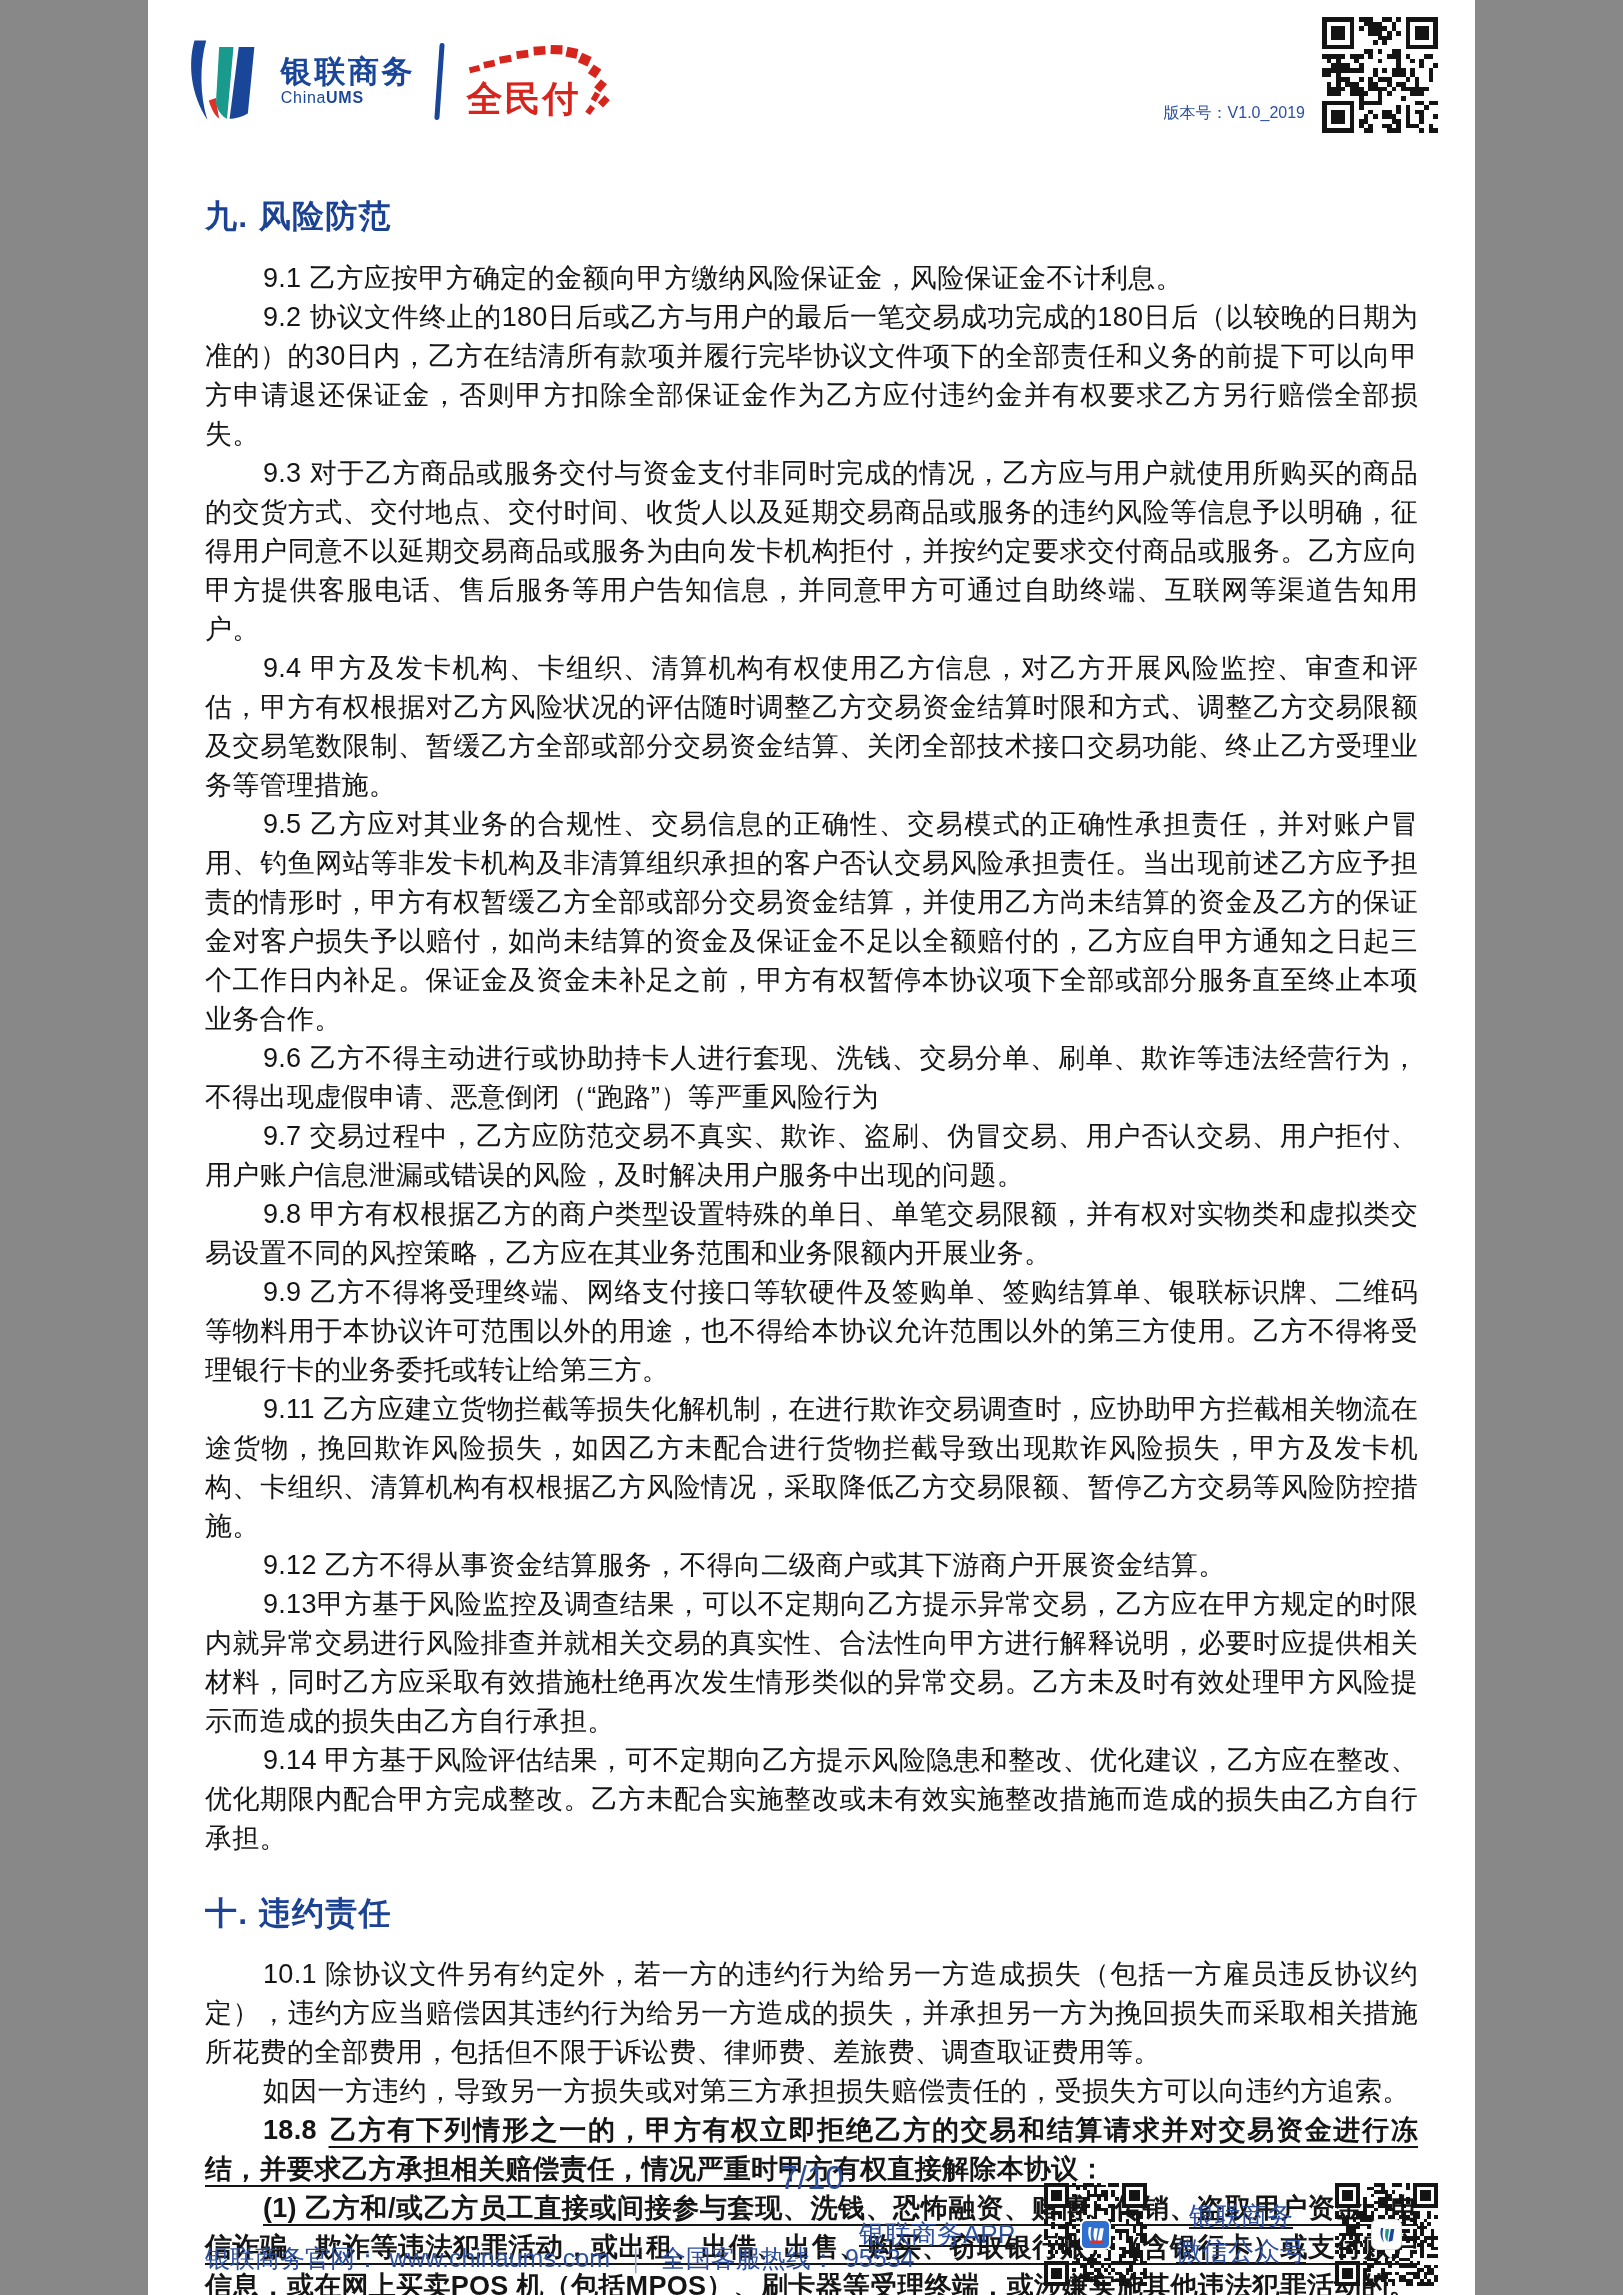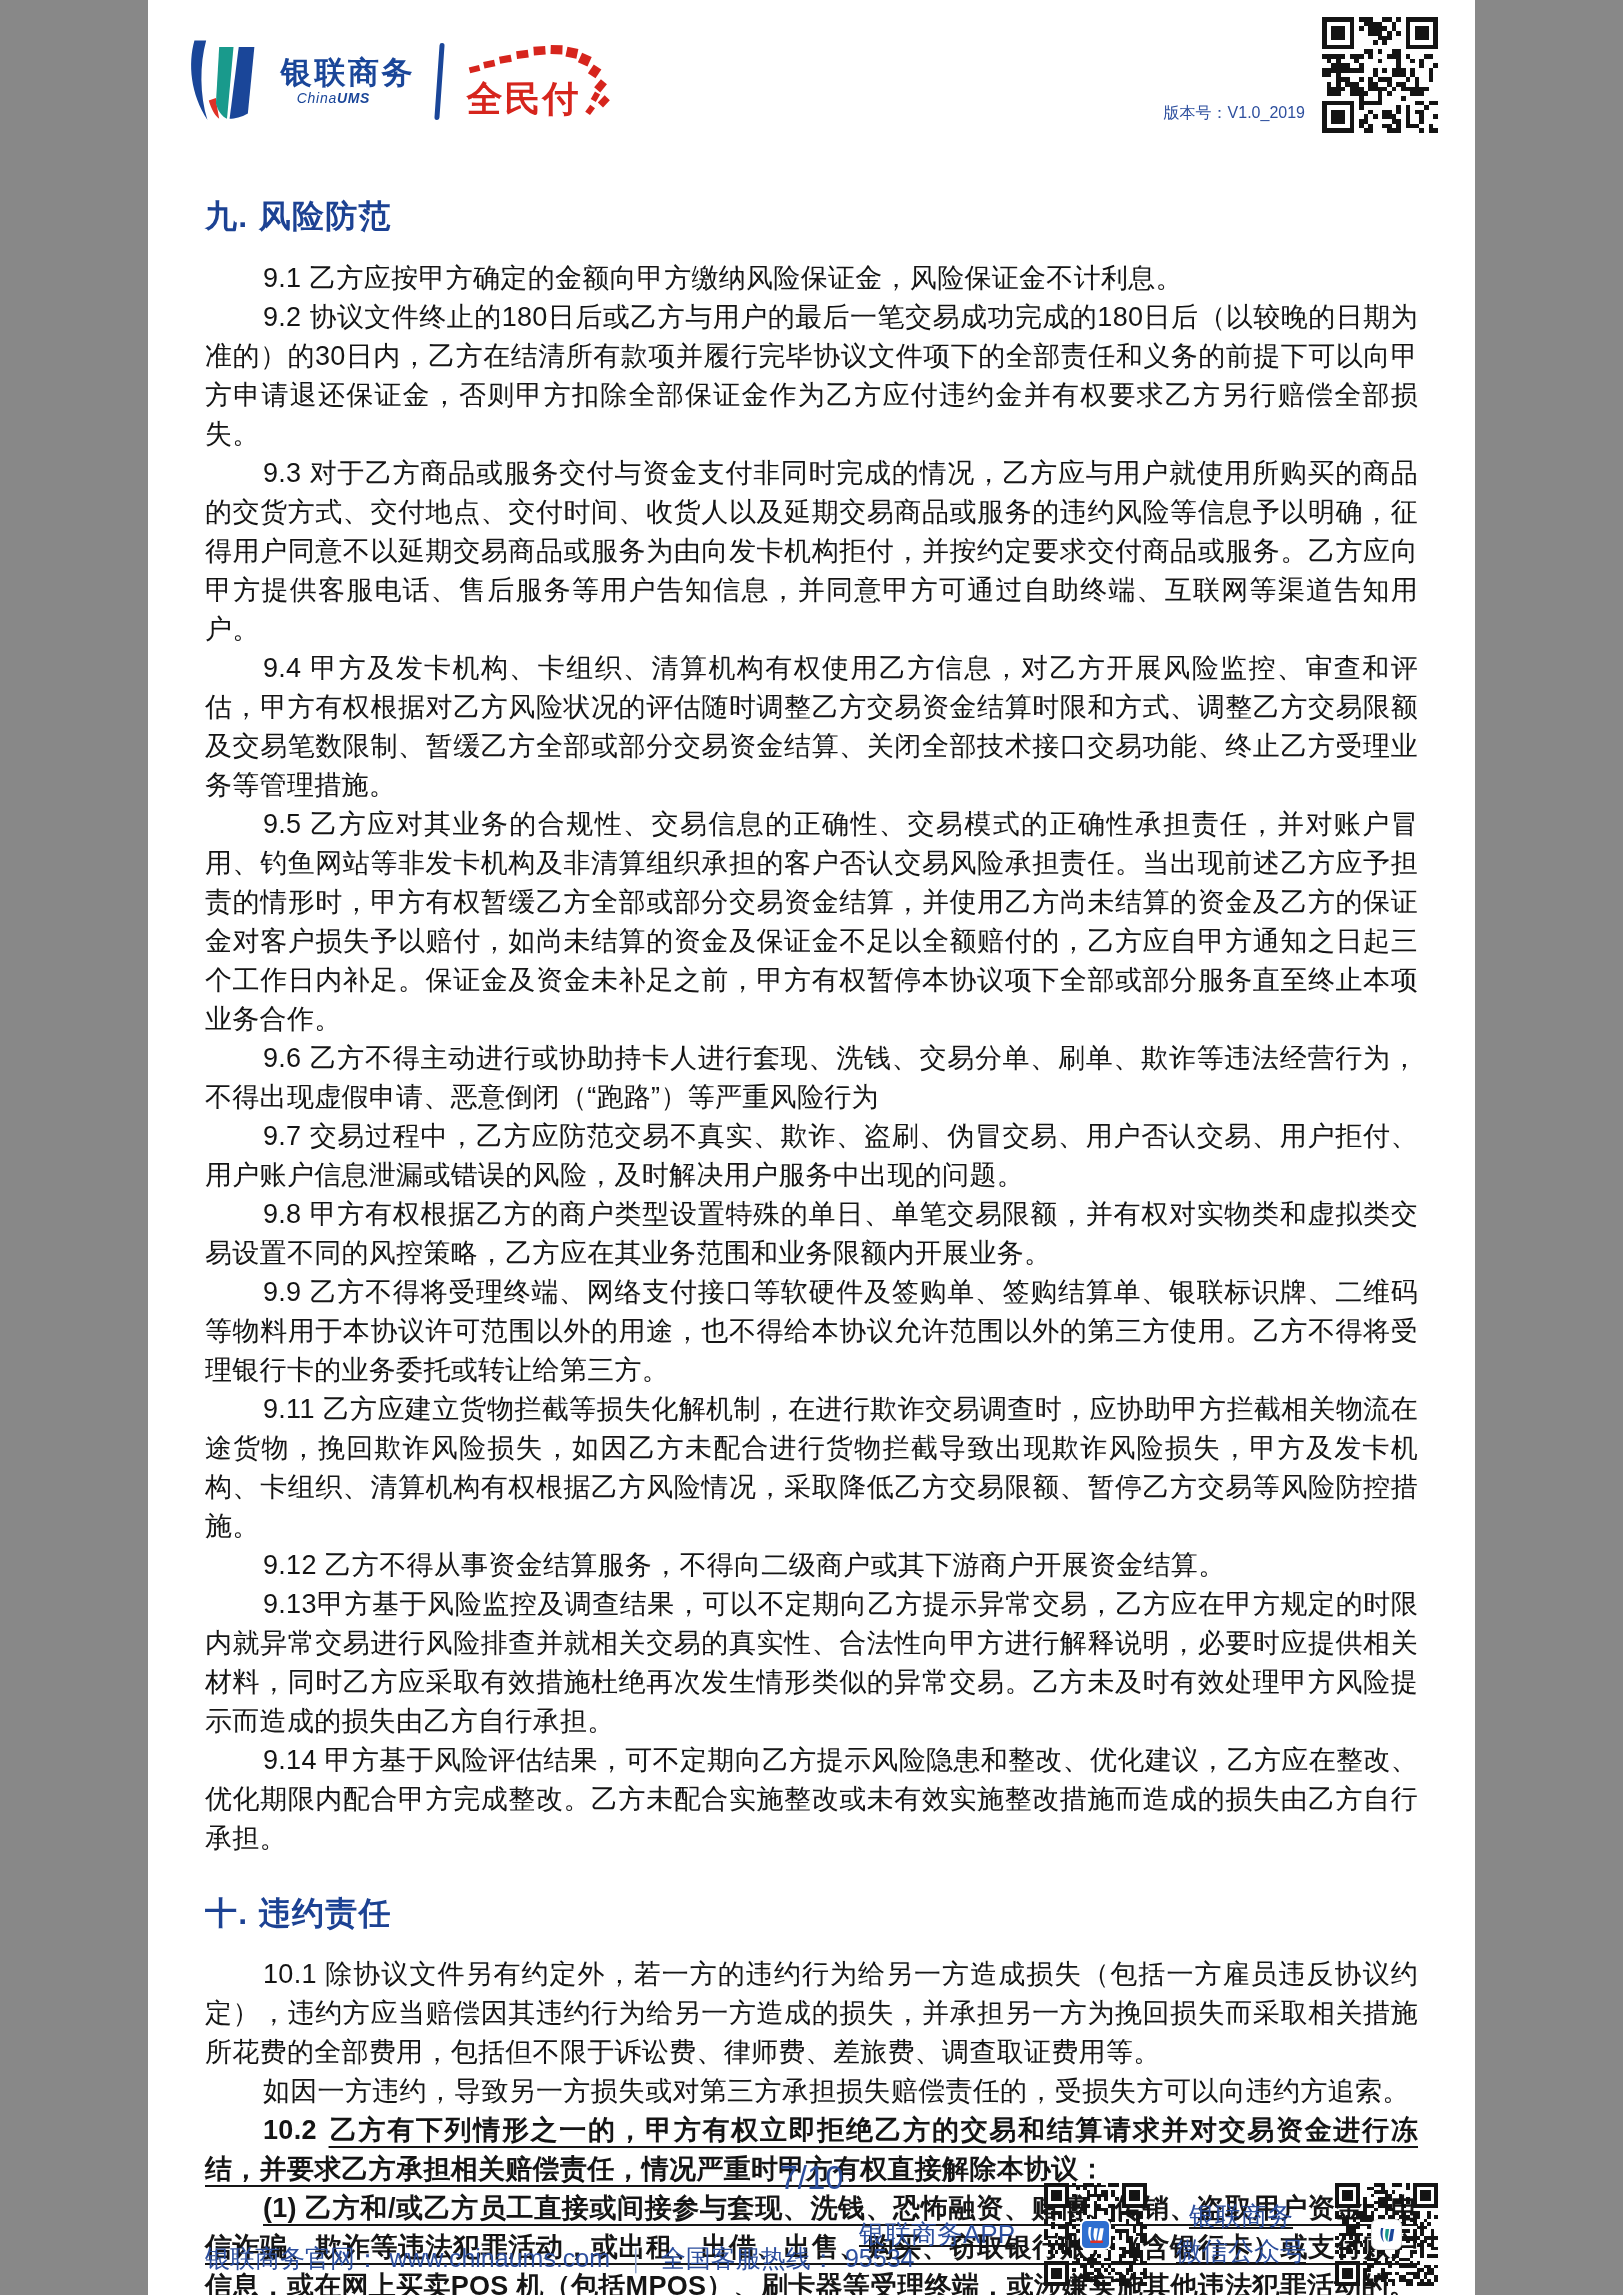--- a/index.html
+++ b/index.html
@@ -20,21 +20,21 @@
     font-family:"Liberation Sans","DejaVu Sans",sans-serif;
     color:var(--body-ink);
     overflow:hidden;
     margin:0 auto;
   }
   
   .logo-group{position:absolute;top:30px;left:37px;display:flex;align-items:center;height:102px;}
   .logo-mark{width:84px;height:86px;margin-right:11.8px;flex:0 0 auto;}
   .logo-text{display:flex;flex-direction:column;justify-content:center;line-height:1;}
   .logo-cn{font-size:31px;font-weight:700;color:var(--logo-blue);letter-spacing:2.6px;}
-  .logo-en{font-size:14px;font-style:italic;color:var(--logo-blue);margin-top:3.9px;letter-spacing:0.7px;margin-left:16px;}
+  .logo-en{font-size:16px;color:var(--logo-blue);margin-top:3.9px;letter-spacing:0.7px;}
   .logo-en b{font-weight:700;}
   .logo-divider{width:4.6px;height:77px;background:var(--logo-blue);border-radius:2.6px;margin:0 22px;transform:rotate(4deg);}
   .product-logo{position:relative;width:151px;height:98px;}
   .product-logo svg{position:absolute;inset:0;}
   .product-name{position:absolute;left:2.6px;bottom:6.5px;font-size:36px;font-weight:700;color:var(--product-red);letter-spacing:2px;}
   .header-right{position:absolute;top:17px;right:37px;display:flex;align-items:flex-end;gap:17px;}
   .version-label{color:var(--footer-blue);font-size:16px;margin-bottom:9.2px;white-space:nowrap;}
   .qr{display:block;}
   .qr svg{display:block;width:100%;height:100%;fill:#141414;}
   .doc-qr{width:116px;height:116px;}
@@ -328,21 +328,21 @@
       <p class="para"><span>9.7 交易过程中，乙方应防范交易不真实、欺诈、盗刷、伪冒交易、用户否认交易、用户拒付、用户账户信息泄漏或错误的风险，及时解决用户服务中出现的问题。</span></p>
       <p class="para"><span>9.8 甲方有权根据乙方的商户类型设置特殊的单日、单笔交易限额，并有权对实物类和虚拟类交易设置不同的风控策略，乙方应在其业务范围和业务限额内开展业务。</span></p>
       <p class="para"><span>9.9 乙方不得将受理终端、网络支付接口等软硬件及签购单、签购结算单、银联标识牌、二维码等物料用于本协议许可范围以外的用途，也不得给本协议允许范围以外的第三方使用。乙方不得将受理银行卡的业务委托或转让给第三方。</span></p>
       <p class="para"><span>9.11 乙方应建立货物拦截等损失化解机制，在进行欺诈交易调查时，应协助甲方拦截相关物流在途货物，挽回欺诈风险损失，如因乙方未配合进行货物拦截导致出现欺诈风险损失，甲方及发卡机构、卡组织、清算机构有权根据乙方风险情况，采取降低乙方交易限额、暂停乙方交易等风险防控措施。</span></p>
       <p class="para"><span>9.12 乙方不得从事资金结算服务，不得向二级商户或其下游商户开展资金结算。</span></p>
       <p class="para"><span>9.13甲方基于风险监控及调查结果，可以不定期向乙方提示异常交易，乙方应在甲方规定的时限内就异常交易进行风险排查并就相关交易的真实性、合法性向甲方进行解释说明，必要时应提供相关材料，同时乙方应采取有效措施杜绝再次发生情形类似的异常交易。乙方未及时有效处理甲方风险提示而造成的损失由乙方自行承担。</span></p>
       <p class="para"><span>9.14 甲方基于风险评估结果，可不定期向乙方提示风险隐患和整改、优化建议，乙方应在整改、优化期限内配合甲方完成整改。乙方未配合实施整改或未有效实施整改措施而造成的损失由乙方自行承担。</span></p>
       <h2 class="sec-title">十. 违约责任</h2>
       <p class="para"><span>10.1 除协议文件另有约定外，若一方的违约行为给另一方造成损失（包括一方雇员违反协议约定），违约方应当赔偿因其违约行为给另一方造成的损失，并承担另一方为挽回损失而采取相关措施所花费的全部费用，包括但不限于诉讼费、律师费、差旅费、调查取证费用等。</span></p>
       <p class="para"><span>如因一方违约，导致另一方损失或对第三方承担损失赔偿责任的，受损失方可以向违约方追索。</span></p>
-      <p class="para bold"><span class="prefix">10.2</span><span class="u">乙方有下列情形之一的，甲方有权立即拒绝乙方的交易和结算请求并对交易资金进行冻结，并要求乙方承担相关赔偿责任，情况严重时甲方有权直接解除本协议：</span></p>
+      <p class="para bold"><span class="prefix">18.8</span><span class="u">乙方有下列情形之一的，甲方有权立即拒绝乙方的交易和结算请求并对交易资金进行冻结，并要求乙方承担相关赔偿责任，情况严重时甲方有权直接解除本协议：</span></p>
       <p class="para bold"><span class="u">(1) 乙方和/或乙方员工直接或间接参与套现、洗钱、恐怖融资、赌博、传销、盗取用户资金、电信诈骗、欺诈等违法犯罪活动，或出租、出借、出售、购买、窃取银行账户（含银行卡）或支付账户信息，或在网上买卖POS 机（包括MPOS）、刷卡器等受理终端，或涉嫌实施其他违法犯罪活动的。</span></p>
     </div>
 
   <div class="page-num">7/10</div>
 
   <div class="footer-line">
     <span>银联商务官网：</span>
       <span>www.chinaums.com</span>
     <span class="footer-sep">｜</span>
     <span>全国客服热线：</span>

